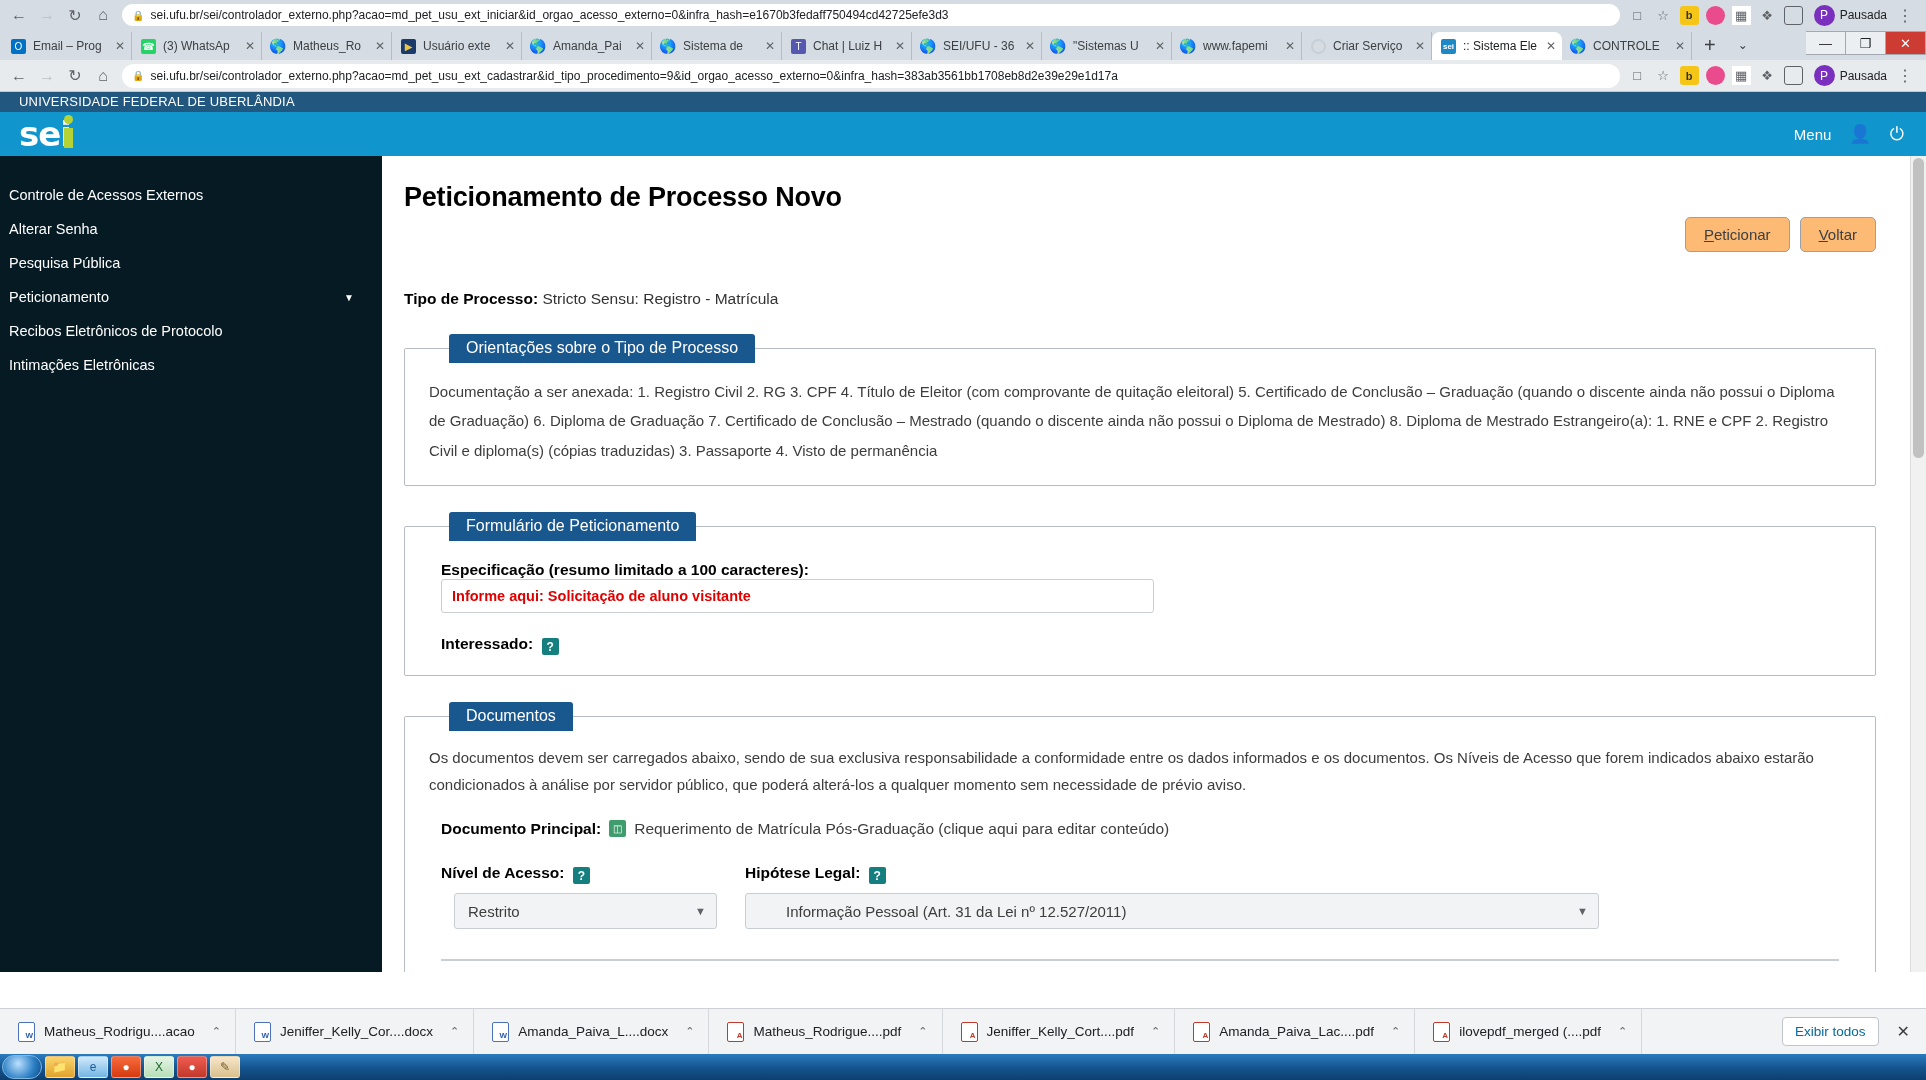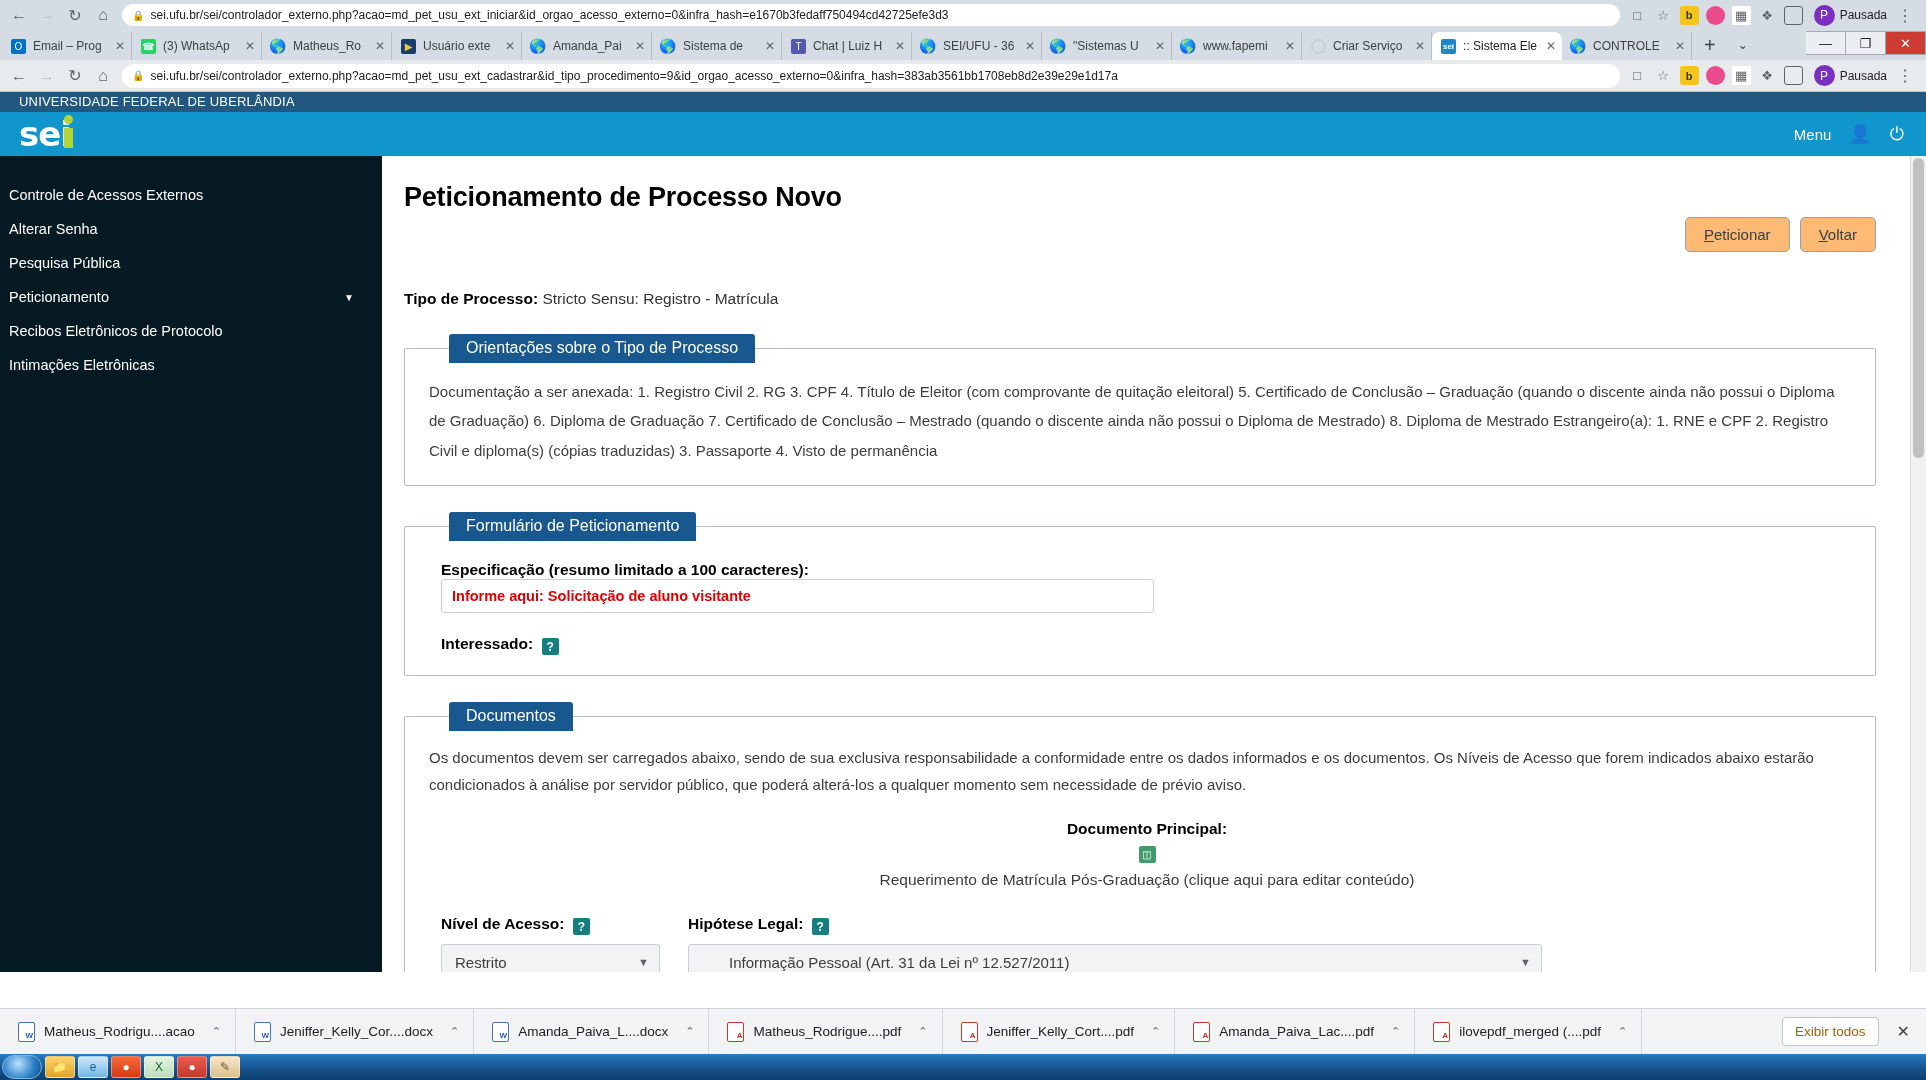--- a/index.html
+++ b/index.html
@@ -263,40 +263,40 @@
     align-items: center; justify-content: center;
     width: 17px; height: 17px;
     background: #157f7f;
     color: #fff; font-size: 12px; font-weight: bold;
     border-radius: 2px;
     margin-left: 4px;
     vertical-align: -2px;
   }
   .docs-text { font-size: 15px; color: #3d3d3d; line-height: 1.75; padding: 6px 2px 0 2px;}
 
-  .doc-principal { margin-top: 22px; padding-left: 14px; font-size: 15.5px; color: #3d3d3d; display: flex; align-items: center; gap: 8px; flex-direction: column;}
+  .doc-principal { margin-top: 22px; padding-left: 14px; font-size: 15.5px; color: #3d3d3d; display: flex; align-items: center; gap: 8px;}
   .doc-icon {
     width: 17px; height: 17px; background: #3f9c6c; border-radius: 2px;
     display:flex; align-items:center; justify-content:center; color:#fff; font-size:10px;
   }
 
   .selrow { display: flex; gap: 28px; margin-top: 26px; padding-left: 14px; }
   .selcol .sel-label { font-size: 15.5px; font-weight: bold; color: #000; }
   .sel {
     margin-top: 9px;
     height: 36px;
     border: 1px solid #c9ced3;
     border-radius: 3px;
     background: #f1f3f4;
     display: flex; align-items: center; justify-content: space-between;
     padding: 0 10px 0 13px;
     font-size: 15px; color: #3d3d3d;
   }
   .sel .chev { font-size: 11px; color: #5f6368; }
-  .sel.narrow { width: 219px; }
+  .sel.narrow { width: 263px; margin-left: 13px; }
   .sel.wide { width: 854px; padding-left: 40px; }
 
   .hr-sep { margin: 30px 14px 0 14px; border-top: 2px solid #c9ced3; }
 
   .vscroll {
     position: absolute;
     right: 0; top: 0;
     width: 16px; height: 100%;
     background: #f1f1f1;
     border-left: 1px solid #dcdcdc;
@@ -332,21 +332,21 @@
     padding: 0 1px 1px 0;
   }
   .dlicon.pdf { border-color: #c0392b; color: #c0392b; }
   .dlcaret { font-size: 11px; color: #5f6368; margin-left: 8px; }
   .dl-showall {
     margin-left: auto; display: flex; align-items: center; gap: 18px;
     padding-right: 16px;
   }
   .dl-showall .showall {
     border: 1px solid #c0c5ca; border-radius: 4px;
-    background: #fff; font-size: 13.5px; color: #a16207;
+    background: #fff; font-size: 13.5px; color: #0369a1;
     padding: 6px 12px;
   }
   .dl-showall .xc { font-size: 16px; color: #3c4043; }
 
   
   .taskbar {
     position: absolute; left: 0; bottom: 0;
     width: 1926px; height: 26px;
     background: linear-gradient(#2a7bbf, #14538d 55%, #0d3f71);
     display: flex; align-items: center; gap: 3px;

